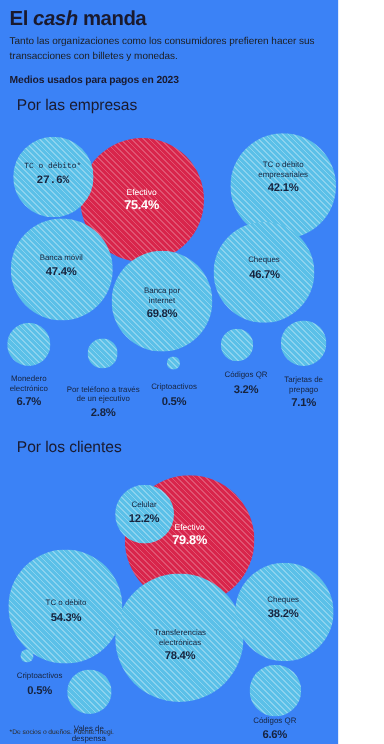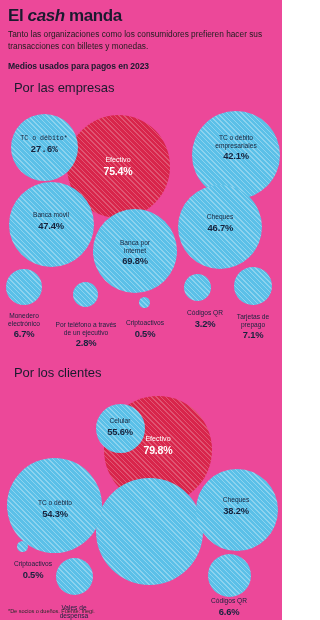--- a/index.html
+++ b/index.html
@@ -13,21 +13,21 @@
     font-family: "Liberation Sans", sans-serif;
     color: #1a1a2e;
     overflow: hidden;
     position: relative;
   }
 
   .page {
     position: relative;
     width: 282px;
     height: 620px;
-    background: #ec4899;
+    background: #3b82f6;
   }
 
   
   .header {
     padding: 7px 8px 0 8px;
   }
   .title {
     font-size: 17px;
     font-weight: 700;
     letter-spacing: -0.4px;
@@ -247,33 +247,38 @@
 
     <div class="bubble blue" style="left:17px; top:155px; width:11px; height:11px;"></div>
 
     <div class="blabel onred big" style="left:158px; top:60px;">
       <span class="name">Efectivo</span>
       <span class="val">79.8%</span>
     </div>
 
     <div class="blabel" style="left:120px; top:41px;">
       <span class="name">Celular</span>
-      <span class="val">55.6%</span>
+      <span class="val">12.2%</span>
     </div>
 
     <div class="blabel" style="left:55px; top:123px;">
       <span class="name">TC o débito</span>
       <span class="val">54.3%</span>
     </div>
 
     <div class="blabel" style="left:236px; top:120px;">
       <span class="name">Cheques</span>
       <span class="val">38.2%</span>
     </div>
 
+    <div class="blabel" style="left:150px; top:152px;">
+      <span class="name">Transferencias</span>
+      <span class="name">electrónicas</span>
+      <span class="val">78.4%</span>
+    </div>
 
     <div class="blabel out" style="left:33px; top:184px;">
       <span class="name">Criptoactivos</span>
       <span class="val">0.5%</span>
     </div>
 
     <div class="blabel out" style="left:74px; top:232px;">
       <span class="name">Vales de</span>
       <span class="name">despensa</span>
       <span class="val">5%</span>

